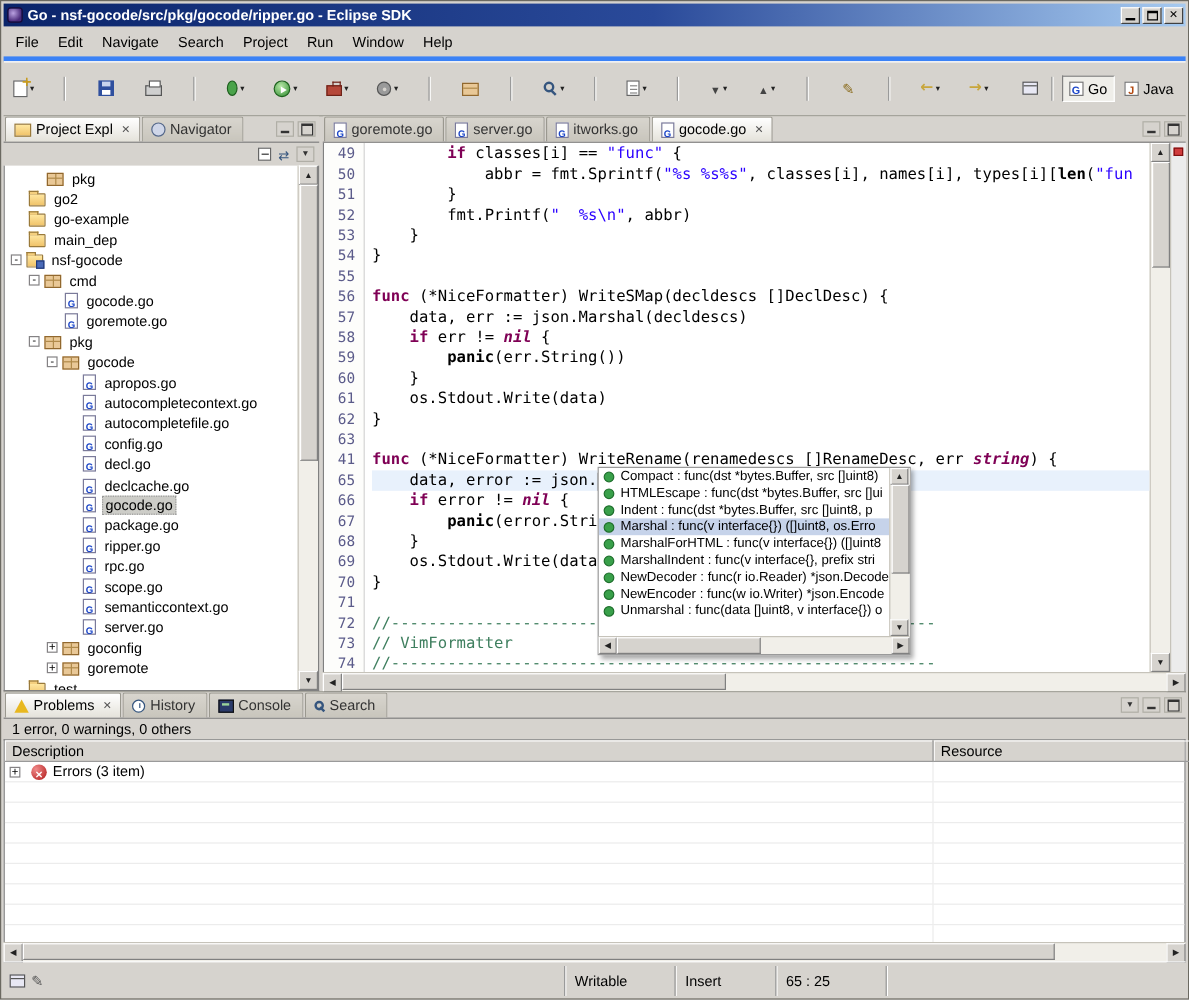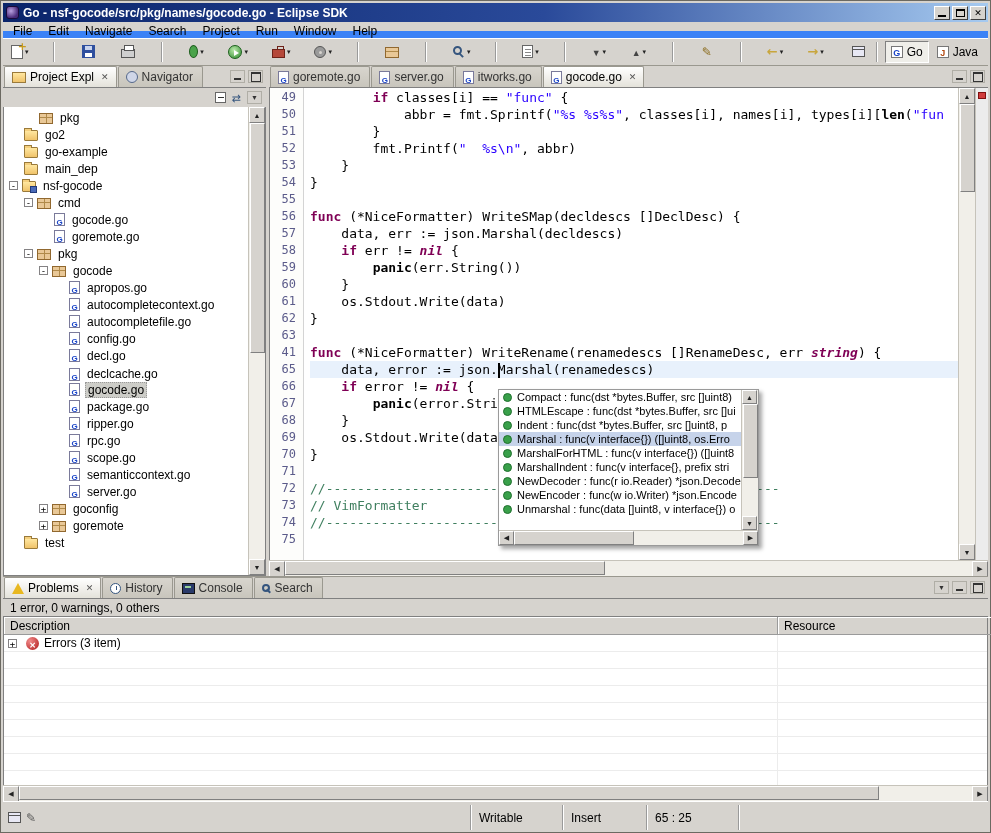--- a/index.html
+++ b/index.html
@@ -17,26 +17,26 @@
   .title { color:#fff; font-weight:bold; font-size:12px; white-space:nowrap; overflow:hidden; flex:1; }
   .wbtns { display:flex; flex:none; }
   .wbtn { width:16px; height:14px; margin-left:2px; background:#d6d3ce; position:relative;
           border:1px solid; border-color:#ffffff #404040 #404040 #ffffff;
           display:flex; align-items:center; justify-content:center; }
   .g-min { width:8px; height:2px; background:#000; position:absolute; bottom:2px; left:3px; }
   .g-max { width:9px; height:8px; border:1px solid #000; border-top:2px solid #000; }
   .g-close::after { content:"✕"; font:bold 9px "DejaVu Sans", sans-serif; color:#000; }
 
   
-  .menubar { height:16px; flex:none; display:flex; padding-left:2px;
-             border-bottom:7px solid #3b82f6; }
+  .menubar { height:29px; flex:none; display:flex; align-items:center; padding-left:2px;
+             border-bottom:4px solid #3b82f6; }
   .mitem { padding:2px 8px; color:#000; }
 
   
-  .toolbar { height:28px; flex:none; display:flex; align-items:center; padding:12px 4px;
+  .toolbar { height:46px; flex:none; display:flex; align-items:center; padding:12px 4px;
              border-bottom:1px solid #9a988f; box-shadow:0 1px 0 #ffffff inset;gap:16px; }
   .tbtn { height:22px; min-width:22px; display:flex; align-items:center; justify-content:center;
           padding:0 2px; margin:0 1px; border:1px solid transparent; }
   .tsep { width:2px; height:20px; border-left:1px solid #9a9a9a; border-right:1px solid #ffffff; margin:0 5px; }
   .dd { font-size:7px; color:#222; margin-left:2px; }
   .tb-ico { display:inline-block; position:relative; flex:none; }
   .ic-new { width:12px; height:14px; background:#fff; border:1px solid #666; }
   .ic-new::after { content:"+"; position:absolute; right:-5px; top:-6px; color:#c89b1e; font:bold 11px "DejaVu Sans",sans-serif; }
   .ic-save { width:13px; height:13px; background:#2f4f9e; }
   .ic-save::before { content:""; position:absolute; left:3px; top:1px; width:7px; height:4px; background:#c9d4ee; }
@@ -199,21 +199,21 @@
   .vt-searchv { width:8px; height:8px; border:2px solid #35557e; border-radius:50%; margin:1px 3px 2px 0; }
   .vt-searchv::after { content:""; position:absolute; right:-3px; bottom:-2px; width:5px; height:2px; background:#35557e; transform:rotate(45deg); }
 </style>
 </head>
 <body>
 
 <div class="frame">
 
   <div class="titlebar">
     <span class="app-icon"></span>
-    <span class="title">Go - nsf-gocode/src/pkg/names/gocode.go - Eclipse SDK</span>
+    <span class="title">Go - nsf-gocode/src/pkg/gocode/ripper.go - Eclipse SDK</span>
     <span class="wbtns">
       <span class="wbtn">
           <span class="g-min"></span>
         </span>
       <span class="wbtn">
           <span class="g-max"></span>
         </span>
       <span class="wbtn g-close"></span>
     </span>
   </div>

